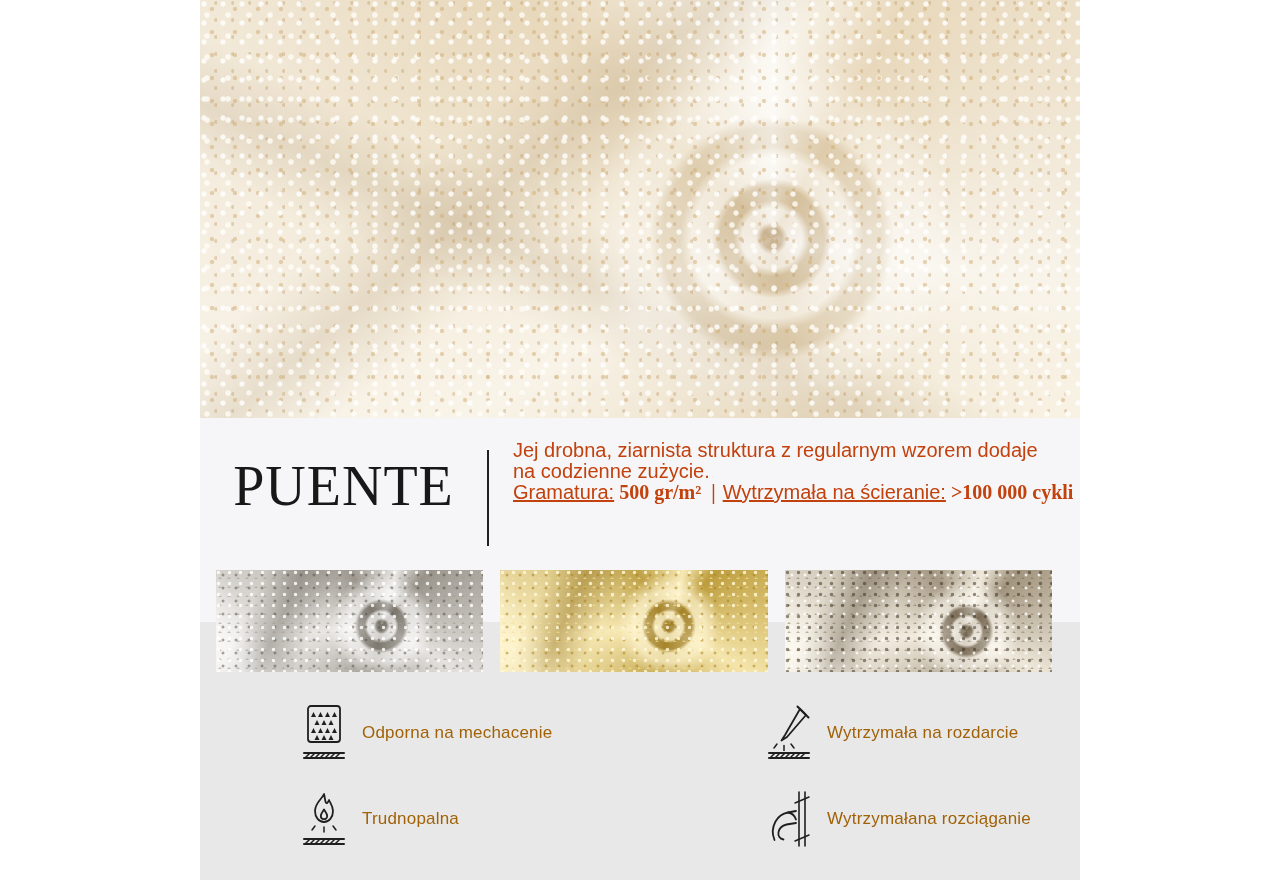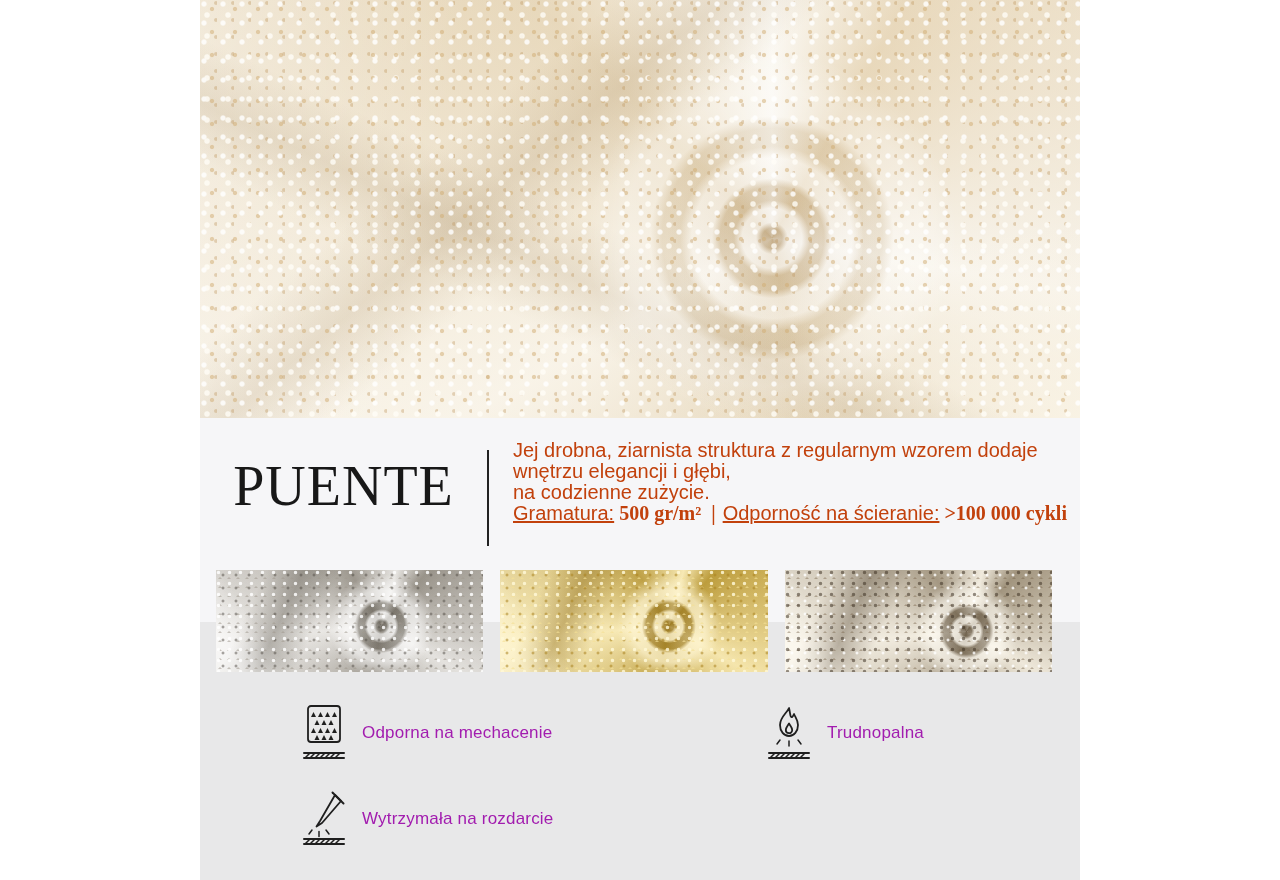--- a/index.html
+++ b/index.html
@@ -66,21 +66,21 @@
 
   
   .band-gray { height:258px; background:var(--band-gray,#e8e8e9); }
   .features {
     display:grid; grid-template-columns:465px 1fr; grid-auto-rows:62px;
     row-gap:24px; padding:80px 0 0 100px;
   }
   .feature { display:flex; align-items:center; }
   .ficon { width:48px; height:58px; flex:0 0 48px; }
   .ficon svg { width:48px; height:58px; display:block; }
-  .flabel { margin-left:14px; font-size:17px; color:#a21caf; letter-spacing:.2px; }
+  .flabel { margin-left:14px; font-size:17px; color:#a16207; letter-spacing:.2px; }
 
   
   .swatches {
     position:absolute; top:570px; left:16px; width:836px; height:102px;
     display:flex; gap:17px;
   }
   .swatch { flex:1; position:relative; overflow:hidden;
     background:
       radial-gradient(44px 36px at var(--swx) var(--swy), var(--sh), transparent 72%),
       conic-gradient(from 40deg at var(--swx) var(--swy),
@@ -123,23 +123,22 @@
 
   <div class="hero"></div>
 
   <div class="band-light">
     <div class="title-cell">
       <h1>PUENTE</h1>
     </div>
     <div class="vdivider"></div>
     <div class="desc">
       <p>Jej drobna, ziarnista struktura z regularnym wzorem dodaje</p>
-      <p>wnętrzu elegancji i głębi,</p>
       <p>na codzienne zużycie.</p>
-      <p class="specs"><span class="sp">Gramatura:</span><b>500 gr/m²</b><b class="sep">|</b><span class="sp">Odporność na ścieranie:</span><b>&gt;100 000 cykli</b></p>
+      <p class="specs"><span class="sp">Gramatura:</span><b>500 gr/m²</b><b class="sep">|</b><span class="sp">Wytrzymała na ścieranie:</span><b>&gt;100 000 cykli</b></p>
     </div>
   </div>
 
   <div class="band-gray">
     <div class="features">
 
       <div class="feature">
         <span class="ficon">
           <svg viewBox="0 0 48 58">
             <rect class="icon-stroke" x="8" y="2" width="32" height="36" rx="3" stroke-width="2.2"></rect>
@@ -165,46 +164,60 @@
             </g>
           </svg>
         </span>
         <span class="flabel">Odporna na mechacenie</span>
       </div>
 
       <div class="feature">
         <span class="ficon">
           <svg viewBox="0 0 48 58">
             <g class="icon-stroke">
+              <path d="M32.5 2.5 L43.5 13.5" stroke-width="2"></path>
+              <path d="M35 5 L41 11 L22 33 L16.5 36.5 L20 31 Z"></path>
+              <path d="M12 40 L9 44 M19 41.5 L19 46.5 M26 40 L29 44" stroke-width="1.5"></path>
+              <path d="M4 49 H44 M4 54 H44" stroke-width="2"></path>
+              <path d="M5 54 L10 49 M10 54 L15 49 M15 54 L20 49 M20 54 L25 49 M25 54 L30 49 M30 54 L35 49 M35 54 L40 49" stroke-width="1.5"></path>
+            </g>
+          </svg>
+        </span>
+        <span class="flabel">Wytrzymała na rozdarcie</span>
+      </div>
+
+      <div class="feature">
+        <span class="ficon">
+          <svg viewBox="0 0 48 58">
+            <g class="icon-stroke">
               <path d="M24 4 C22 9 15 13 15 21 C15 27.5 19 32 24 32 C29 32 33 27.5 33 21 C33 16 30.5 13.5 29 10 C28 13 26.4 14.2 25.6 12 C24.9 10 24.8 7 24 4 Z"></path>
               <path d="M24 19.5 C22.5 22.2 20.8 23.4 20.8 26 a3.2 3.2 0 0 0 6.4 0 C27.2 23.4 25.5 22.2 24 19.5 Z"></path>
               <path d="M15 36 L12 40 M24 37 L24 42 M33 36 L36 40" stroke-width="1.5"></path>
               <path d="M4 49 H44 M4 54 H44" stroke-width="2"></path>
               <path d="M5 54 L10 49 M10 54 L15 49 M15 54 L20 49 M20 54 L25 49 M25 54 L30 49 M30 54 L35 49 M35 54 L40 49" stroke-width="1.5"></path>
             </g>
           </svg>
         </span>
         <span class="flabel">Trudnopalna</span>
       </div>
 
       <div class="feature">
         <span class="ficon">
           <svg viewBox="0 0 48 58">
             <g class="icon-stroke">
-              <path d="M32.5 2.5 L43.5 13.5" stroke-width="2"></path>
-              <path d="M35 5 L41 11 L22 33 L16.5 36.5 L20 31 Z"></path>
-              <path d="M12 40 L9 44 M19 41.5 L19 46.5 M26 40 L29 44" stroke-width="1.5"></path>
-              <path d="M4 49 H44 M4 54 H44" stroke-width="2"></path>
-              <path d="M5 54 L10 49 M10 54 L15 49 M15 54 L20 49 M20 54 L25 49 M25 54 L30 49 M30 54 L35 49 M35 54 L40 49" stroke-width="1.5"></path>
-            </g>
-          </svg>
-        </span>
-        <span class="flabel">Wytrzymała na rozdarcie</span>
-      </div>
-
+              <path d="M34 2 L34 56 M40 2 L40 56" stroke-width="1.6"></path>
+              <path d="M30 13 L44 7 M30 51 L44 45" stroke-width="1.5"></path>
+              <path d="M31 21 L23 22.5 C17.5 23.5 13 27 10.5 31.5 C7.5 37 7 44 9.5 50"></path>
+              <path d="M23 22.5 C27 23 29.6 25.5 31 29.5"></path>
+              <path d="M31 33 L21.5 34.5 C17 35.5 14.2 38.5 13.5 42.2 C12.8 46 14.8 49 18.5 49.5"></path>
+            </g>
+          </svg>
+        </span>
+        <span class="flabel">Wytrzymałana rozciąganie</span>
+      </div>
 
     </div>
   </div>
 
   <div class="swatches">
     <div class="swatch sw-gray"></div>
     <div class="swatch sw-yellow"></div>
     <div class="swatch sw-beige"></div>
   </div>
 

